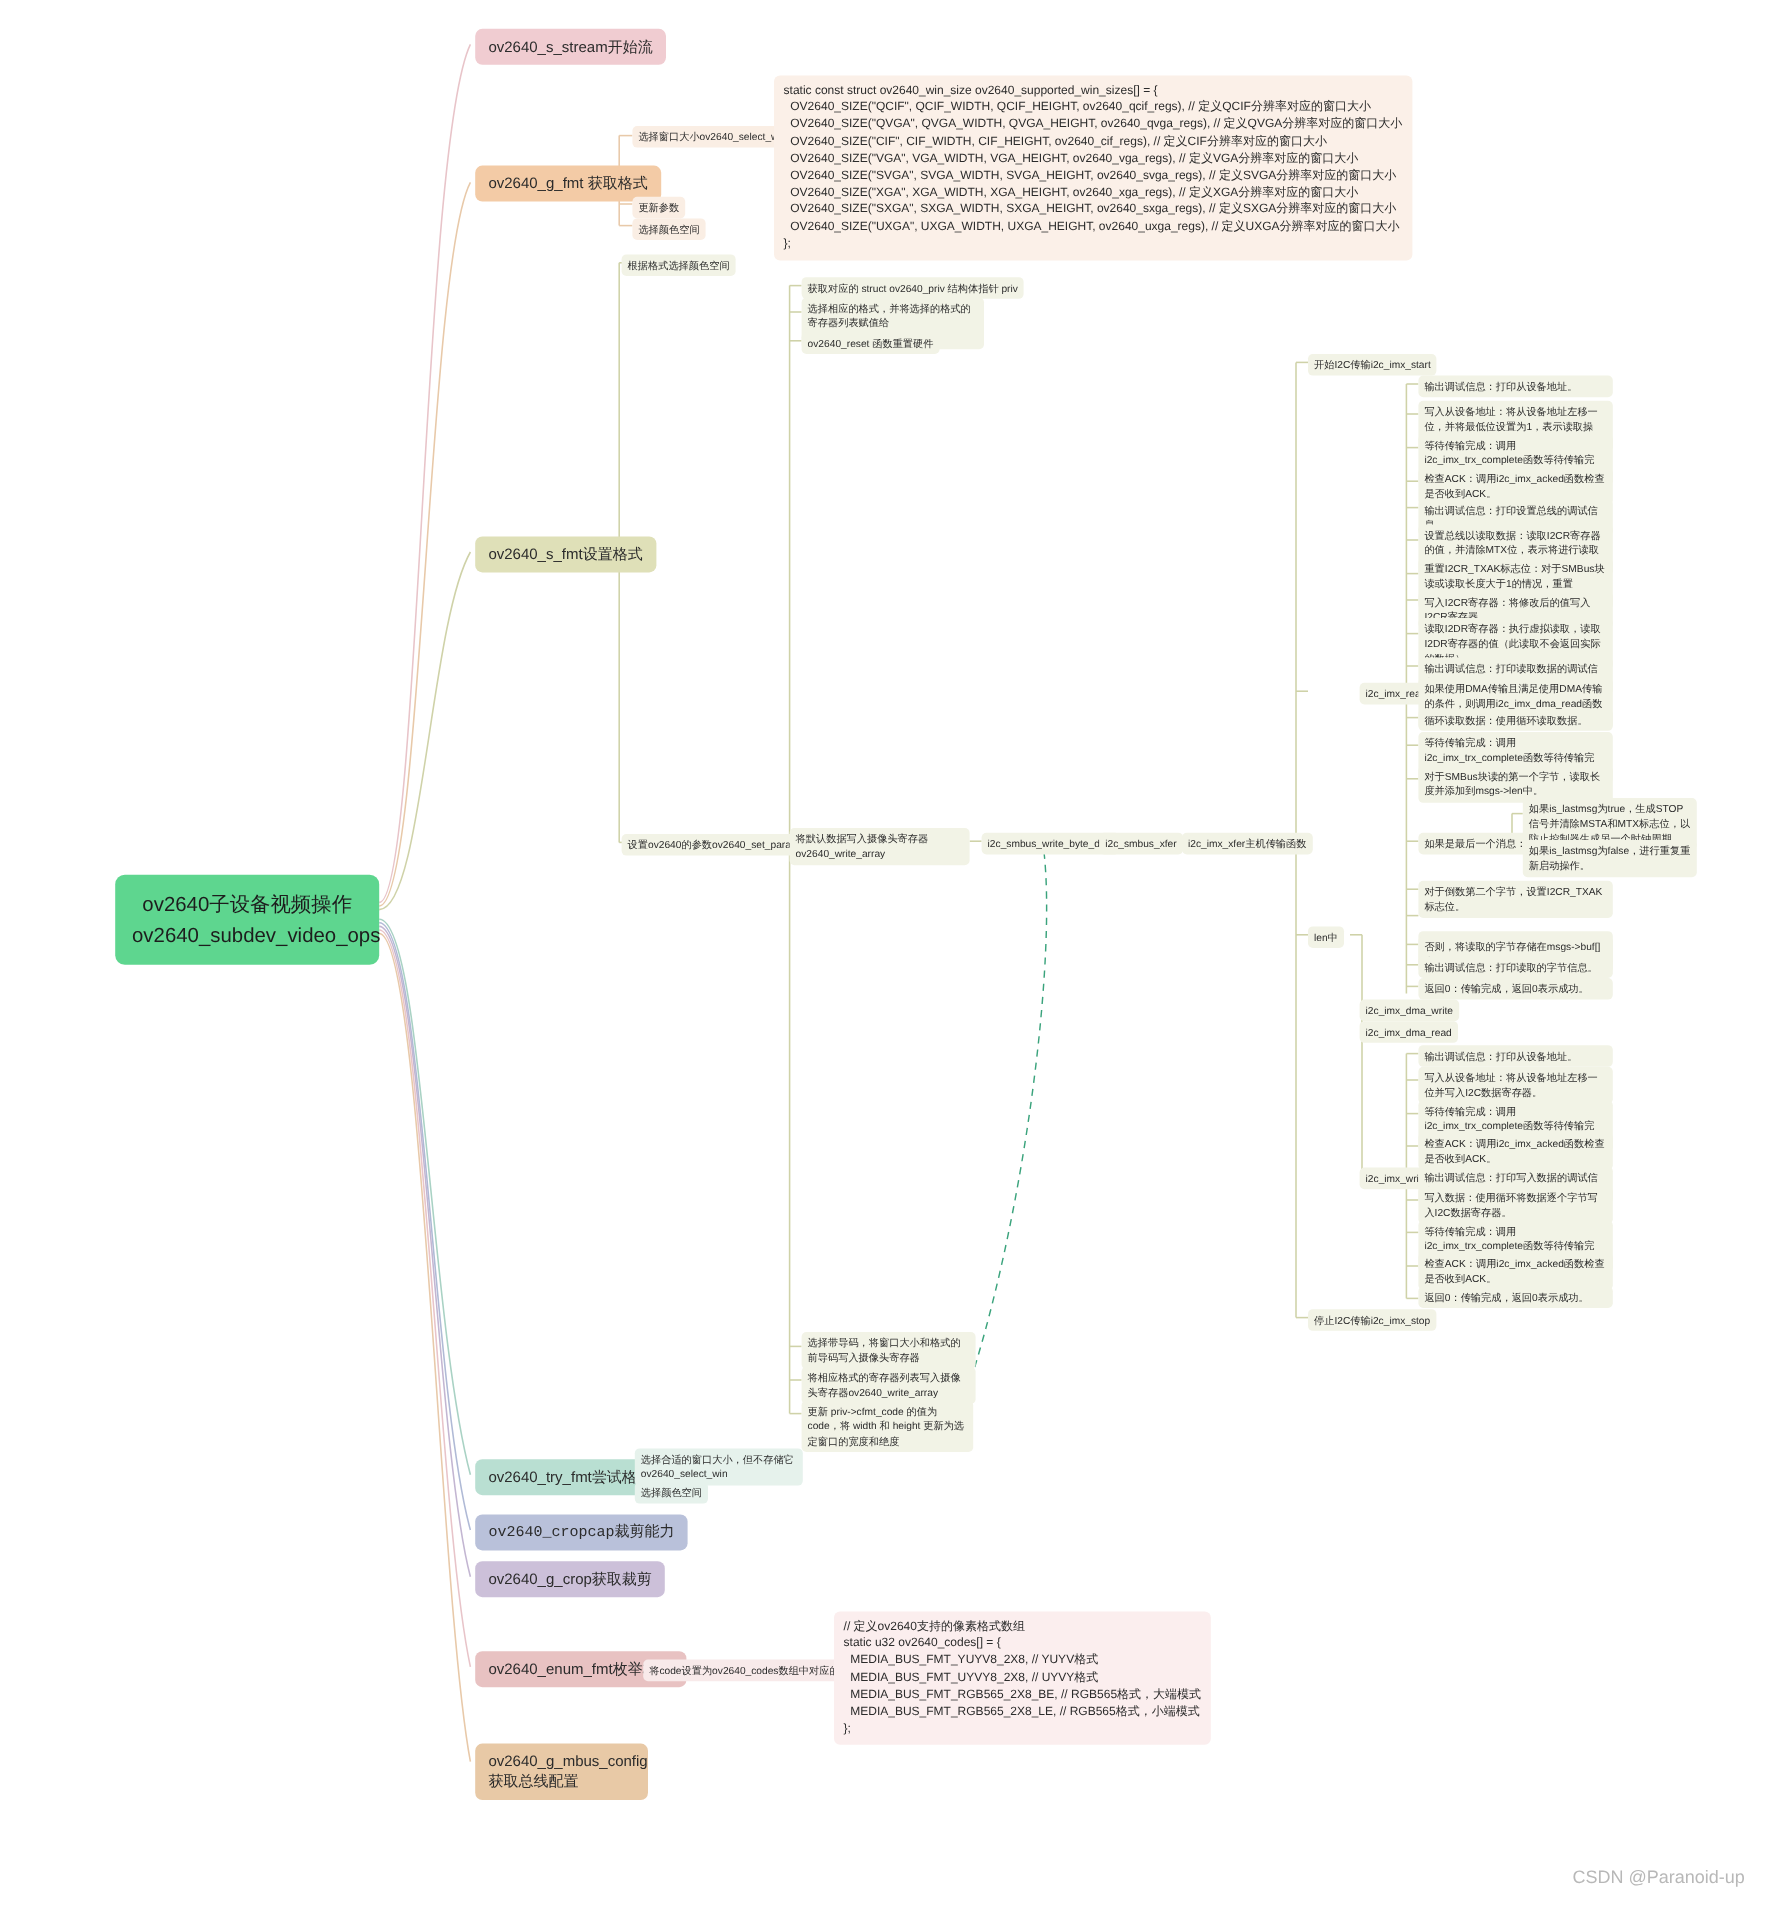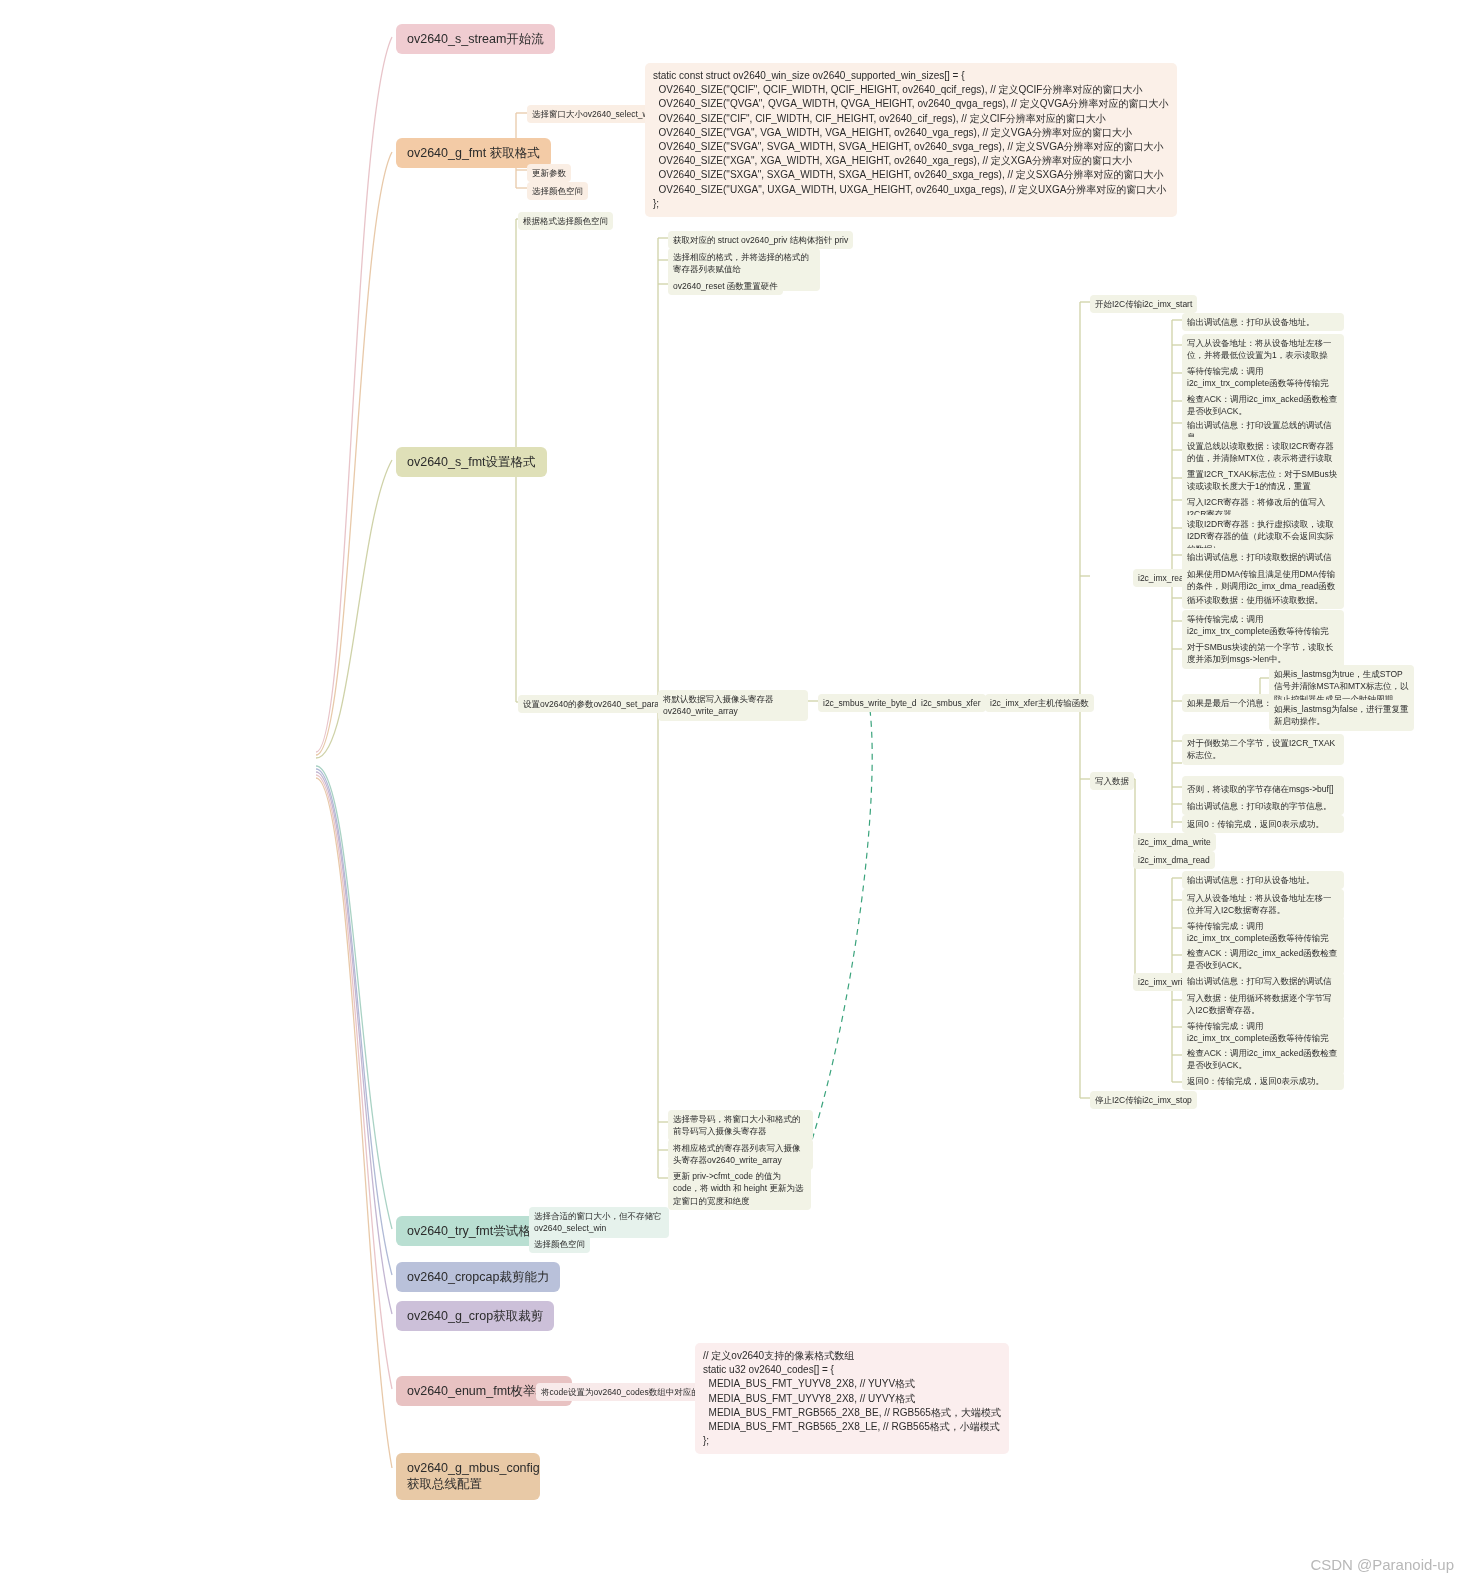--- a/index.html
+++ b/index.html
@@ -188,30 +188,34 @@
       <path d="M520 1218 L 529 1218" stroke="#a9d2c4"></path>
       <path d="M520 1242 L 529 1242" stroke="#a9d2c4"></path>
 
       <path d="M526 1389 L 536 1389" stroke="#e8c4c9"></path>
       <path d="M678 1389 L 692 1389" stroke="#e8c4c9"></path>
 
       <path d="M870 710 C 880 800, 855 1000, 812 1140" stroke="#3aa37c" stroke-dasharray="6 5" stroke-width="1.2"></path>
     </g>
   </svg>
 
+  <div class="node root" style="left:96px; top:729px; width:220px;">
+    <div>ov2640子设备视频操作</div>
+    <div>ov2640_subdev_video_ops</div>
+  </div>
 
   <div class="node topic t-pink" style="left:396px; top:24px;">ov2640_s_stream开始流</div>
 
   <div class="node topic t-orange" style="left:396px; top:138px;">ov2640_g_fmt 获取格式</div>
 
   <div class="node topic t-olive" style="left:396px; top:447px;">ov2640_s_fmt设置格式</div>
 
   <div class="node topic t-teal" style="left:396px; top:1216px;">ov2640_try_fmt尝试格式</div>
 
-  <div class="node topic t-blue" style="left:396px; top:1262px;">ov2640_cropcap裁剪能力</div>
+  <div class="node topic t-blue" style="left:396px; top:1262px;font-family:Liberation Mono, monospace;">ov2640_cropcap裁剪能力</div>
 
   <div class="node topic t-purple" style="left:396px; top:1301px;">ov2640_g_crop获取裁剪</div>
 
   <div class="node topic t-rose" style="left:396px; top:1376px;">ov2640_enum_fmt枚举格式</div>
 
   <div class="node topic t-tan" style="left:396px; top:1453px; width:144px; white-space:normal;">ov2640_g_mbus_config获取总线配置</div>
 
   <div class="node leaf l-orange" style="left:527px; top:105px;">选择窗口大小ov2640_select_win</div>
   <div class="node leaf l-orange" style="left:527px; top:164px;">更新参数</div>
   <div class="node leaf l-orange" style="left:527px; top:182px;">选择颜色空间</div>
@@ -238,21 +242,21 @@
   <div class="node leaf l-olive" style="left:668px; top:1139px; width:145px;">将相应格式的寄存器列表写入摄像头寄存器ov2640_write_array</div>
   <div class="node leaf l-olive" style="left:668px; top:1167px; width:143px;">更新 priv-&gt;cfmt_code 的值为 code，将 width 和 height 更新为选定窗口的宽度和绝度</div>
 
   <div class="node leaf l-olive" style="left:658px; top:690px; width:150px;">将默认数据写入摄像头寄存器ov2640_write_array</div>
   <div class="node leaf l-olive" style="left:818px; top:694px;">i2c_smbus_write_byte_data</div>
   <div class="node leaf l-olive" style="left:916px; top:694px;">i2c_smbus_xfer</div>
   <div class="node leaf l-olive" style="left:985px; top:694px;">i2c_imx_xfer主机传输函数</div>
 
   <div class="node leaf l-olive" style="left:1090px; top:295px;">开始I2C传输i2c_imx_start</div>
   <div class="node leaf l-olive" style="left:1133px; top:569px;">i2c_imx_read</div>
-  <div class="node leaf l-olive" style="left:1090px; top:772px;">写入数据</div>
+  <div class="node leaf l-olive" style="left:1090px; top:772px;">len中</div>
   <div class="node leaf l-olive" style="left:1133px; top:833px;">i2c_imx_dma_write</div>
   <div class="node leaf l-olive" style="left:1133px; top:851px;">i2c_imx_dma_read</div>
   <div class="node leaf l-olive" style="left:1133px; top:973px;">i2c_imx_write</div>
   <div class="node leaf l-olive" style="left:1090px; top:1091px;">停止I2C传输i2c_imx_stop</div>
 
   <div class="node leaf l-olive" style="left:1182px; top:313px; width:162px;">输出调试信息：打印从设备地址。</div>
   <div class="node leaf l-olive" style="left:1182px; top:334px; width:162px;">写入从设备地址：将从设备地址左移一位，并将最低位设置为1，表示读取操作。</div>
   <div class="node leaf l-olive" style="left:1182px; top:362px; width:162px;">等待传输完成：调用i2c_imx_trx_complete函数等待传输完成。</div>
   <div class="node leaf l-olive" style="left:1182px; top:390px; width:162px;">检查ACK：调用i2c_imx_acked函数检查是否收到ACK。</div>
   <div class="node leaf l-olive" style="left:1182px; top:416px; width:162px;">输出调试信息：打印设置总线的调试信息。</div>

